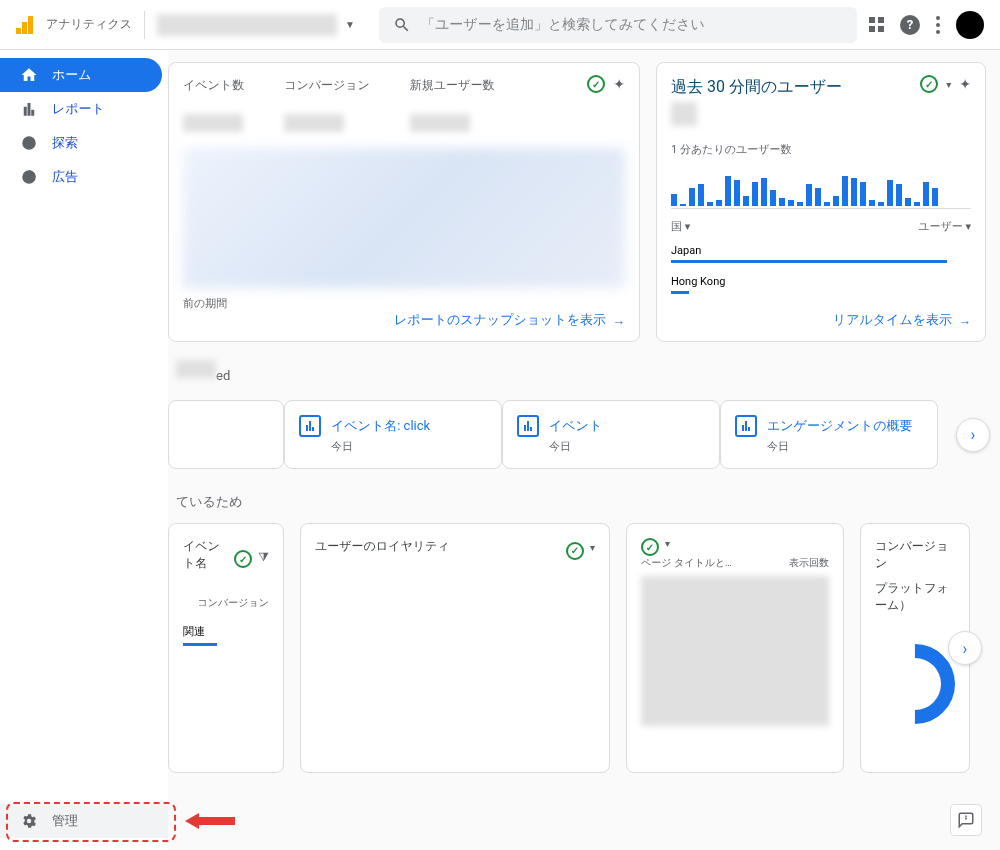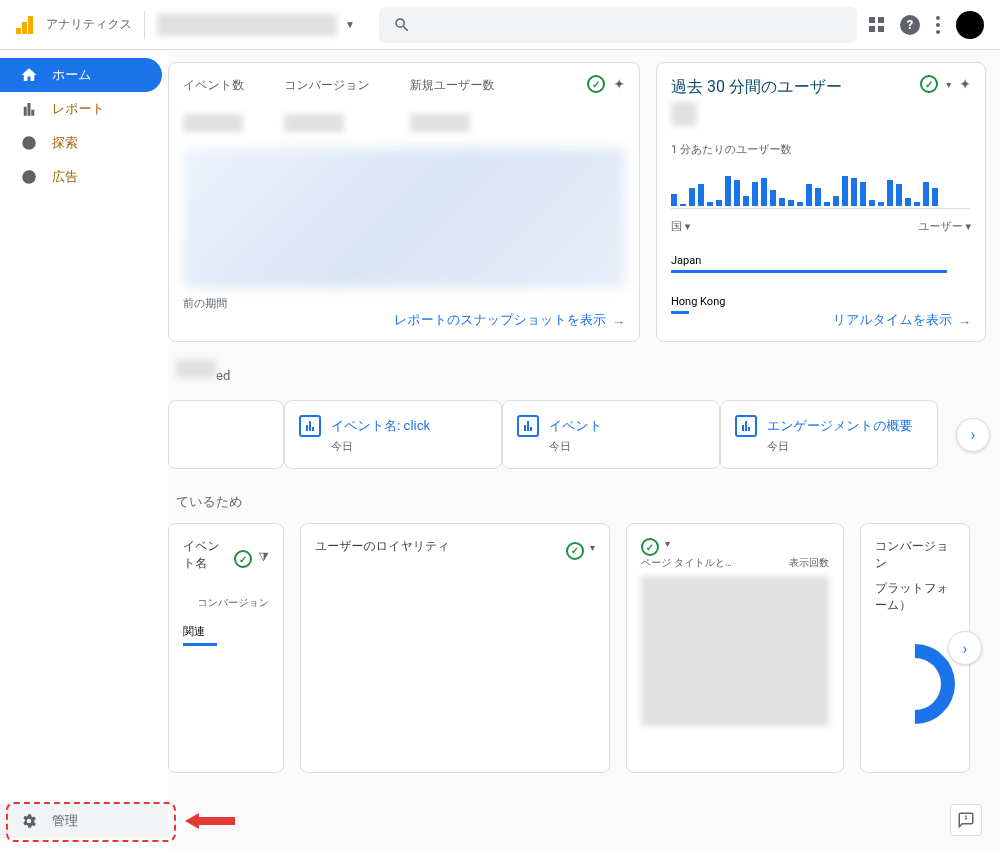--- a/index.html
+++ b/index.html
@@ -21,21 +21,21 @@
 .search-txt { font-size:14px; color:#80868b; }
 .hdr-right { display:flex; align-items:center; gap:16px; margin-left:auto; }
 .grid-icon { display:grid; grid-template-columns:6px 6px; gap:3px; }
 .grid-icon span { width:6px; height:6px; background:#5f6368; }
 .help-icon { width:20px; height:20px; border-radius:50%; background:#5f6368; color:#fff; display:flex; align-items:center; justify-content:center; font-size:13px; font-weight:bold; }
 .dots-icon { display:flex; flex-direction:column; gap:3px; }
 .dots-icon span { width:4px; height:4px; border-radius:50%; background:#5f6368; }
 .avatar { width:28px; height:28px; border-radius:50%; background:#000; }
 .layout { display:flex; height:calc(100% - 50px); }
 .sidebar { width:168px; display:flex; flex-direction:column; padding-top:8px; }
-.nav-item { display:flex; align-items:center; gap:14px; padding:0 20px; height:34px; font-size:13px; color:#a16207; border-radius:0 18px 18px 0; margin-right:6px; cursor:pointer; }
+.nav-item { display:flex; align-items:center; gap:14px; padding:0 20px; height:34px; font-size:13px; color:#1d4ed8; border-radius:0 18px 18px 0; margin-right:6px; cursor:pointer; }
 .nav-item.active { background:#1a73e8; color:#fff; }
 .nav-item.active .ni-icon { fill:#fff; }
 .ni-icon { width:18px; height:18px; fill:#5f6368; }
 .manage { margin-top:auto; margin-bottom:12px; padding:8px 20px; display:flex; align-items:center; gap:14px; font-size:13px; color:#5f6368; cursor:pointer; background:#f1f3f4; }
 .gear { width:18px; height:18px; }
 .main { flex:1; background:#fafafa; overflow:hidden; position:relative; padding:12px 0 0 0; }
 .insight-btn { position:absolute; right:14px; top:14px; width:28px; height:28px; display:flex; align-items:center; justify-content:center; }
 .row { display:flex; gap:16px; padding:0 14px 0 0; margin-bottom:18px; }
 .card { background:#fff; border:1px solid #dadce0; border-radius:8px; padding:14px; position:relative; }
 .card-lg { flex:1; min-height:280px; }
@@ -50,21 +50,21 @@
 .badge-row { position:absolute; right:14px; top:12px; display:flex; gap:8px; align-items:center; }
 .chk-badge { width:18px; height:18px; border:2px solid #1e8e3e; border-radius:50%; display:flex; align-items:center; justify-content:center; }
 .chk-badge::after{content:"✓";color:#1e8e3e;font-size:10px;font-weight:bold;}
 .sparkle { color:#5f6368; font-size:14px; }
 .rt-title { font-size:16px; color:#0c4a6e; }
 .rt-num-blur { width:26px; height:24px; margin-top:4px; }
 .rt-sub { font-size:11px; color:#5f6368; margin-top:16px; }
 .bar-chart { height:44px; display:flex; align-items:flex-end; gap:3px; margin-top:8px; border-bottom:1px solid #dadce0; padding-bottom:2px; }
 .bar { width:6px; background:#1a73e8; }
 .rt-controls { display:flex; justify-content:space-between; font-size:11px; color:#5f6368; margin-top:10px; cursor:pointer; }
-.rt-row { font-size:11px; margin-top:20px; padding-bottom:2px; }
+.rt-row { font-size:11px; margin-top:10px; padding-bottom:2px; }
 .rt-row .bar-line { height:3px; background:#1a73e8; margin-top:3px; }
 .sec-title-blur { width:40px; height:18px; margin-left:8px; margin-bottom:12px; }
 .cards-scroll { display:flex; padding-left:0; padding-right:14px; position:relative; }
 .mini-card { background:#fff; border:1px solid #dadce0; border-radius:8px; padding:14px; min-height:62px; flex:0 0 218px; }
 .mini-hdr { display:flex; gap:10px; align-items:center; }
 .mini-icon { width:22px; height:22px; border:2px solid #1a73e8; border-radius:3px; display:flex; align-items:center; justify-content:center; }
 .mini-bars { display:flex; align-items:flex-end; gap:1px; }
 .mini-bars span{width:2px;background:#1a73e8;}
 .mini-title { color:#1a73e8; font-size:13px; }
 .mini-sub { font-size:11px; color:#5f6368; margin-left:32px; margin-top:2px; }
@@ -102,20 +102,21 @@
   <div class="app-title">アナリティクス</div>
   <div class="divider-v"></div>
   <div class="prop-sel">
     <div class="blur prop-blur"></div>
     <span class="caret">▼</span>
   </div>
   <div class="search">
     <svg viewBox="0 0 24 24" fill="#5f6368">
         <path d="M15.5 14h-.79l-.28-.27A6.471 6.471 0 0016 9.5 6.5 6.5 0 109.5 16c1.61 0 3.09-.59 4.23-1.57l.27.28v.79l5 4.99L20.49 19l-4.99-5zm-6 0C7.01 14 5 11.99 5 9.5S7.01 5 9.5 5 14 7.01 14 9.5 11.99 14 9.5 14z"></path>
       </svg>
+    <span class="search-txt">「ユーザーを追加」と検索してみてください</span>
   </div>
   <div class="hdr-right">
     <div class="grid-icon">
         <span></span>
         <span></span>
         <span></span>
         <span></span>
       </div>
     <div class="help-icon">?</div>
     <div class="dots-icon">

